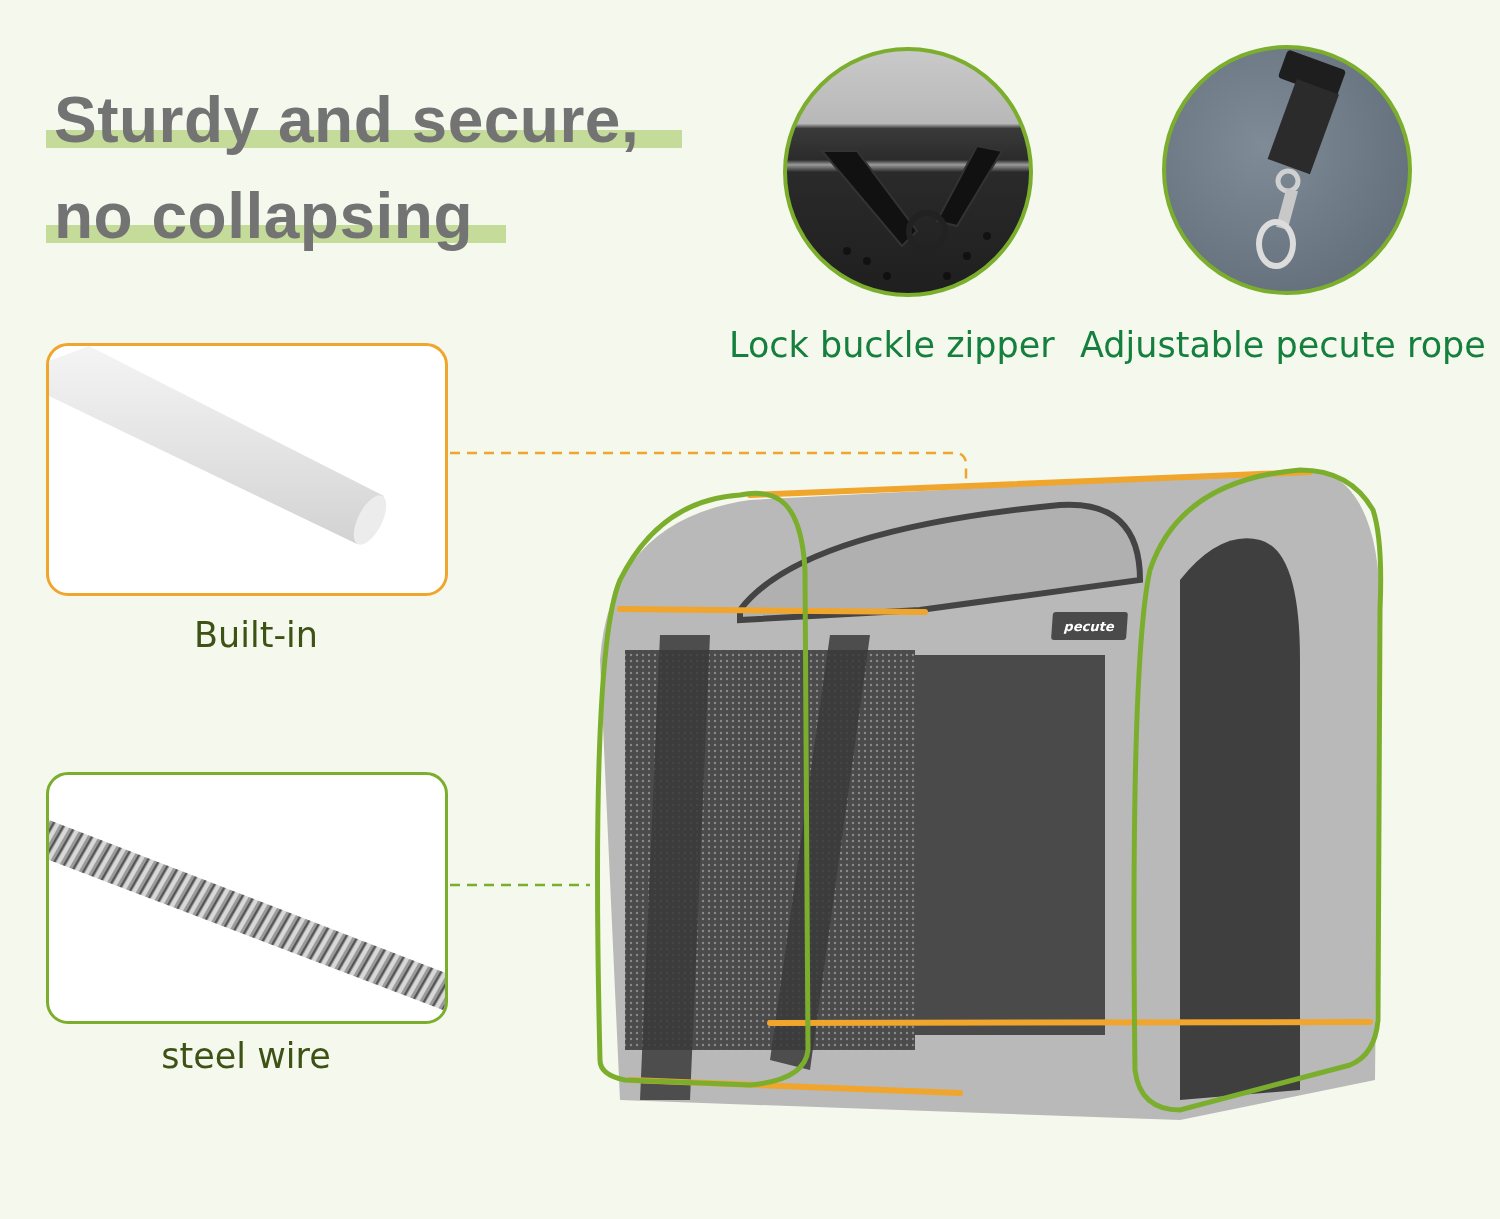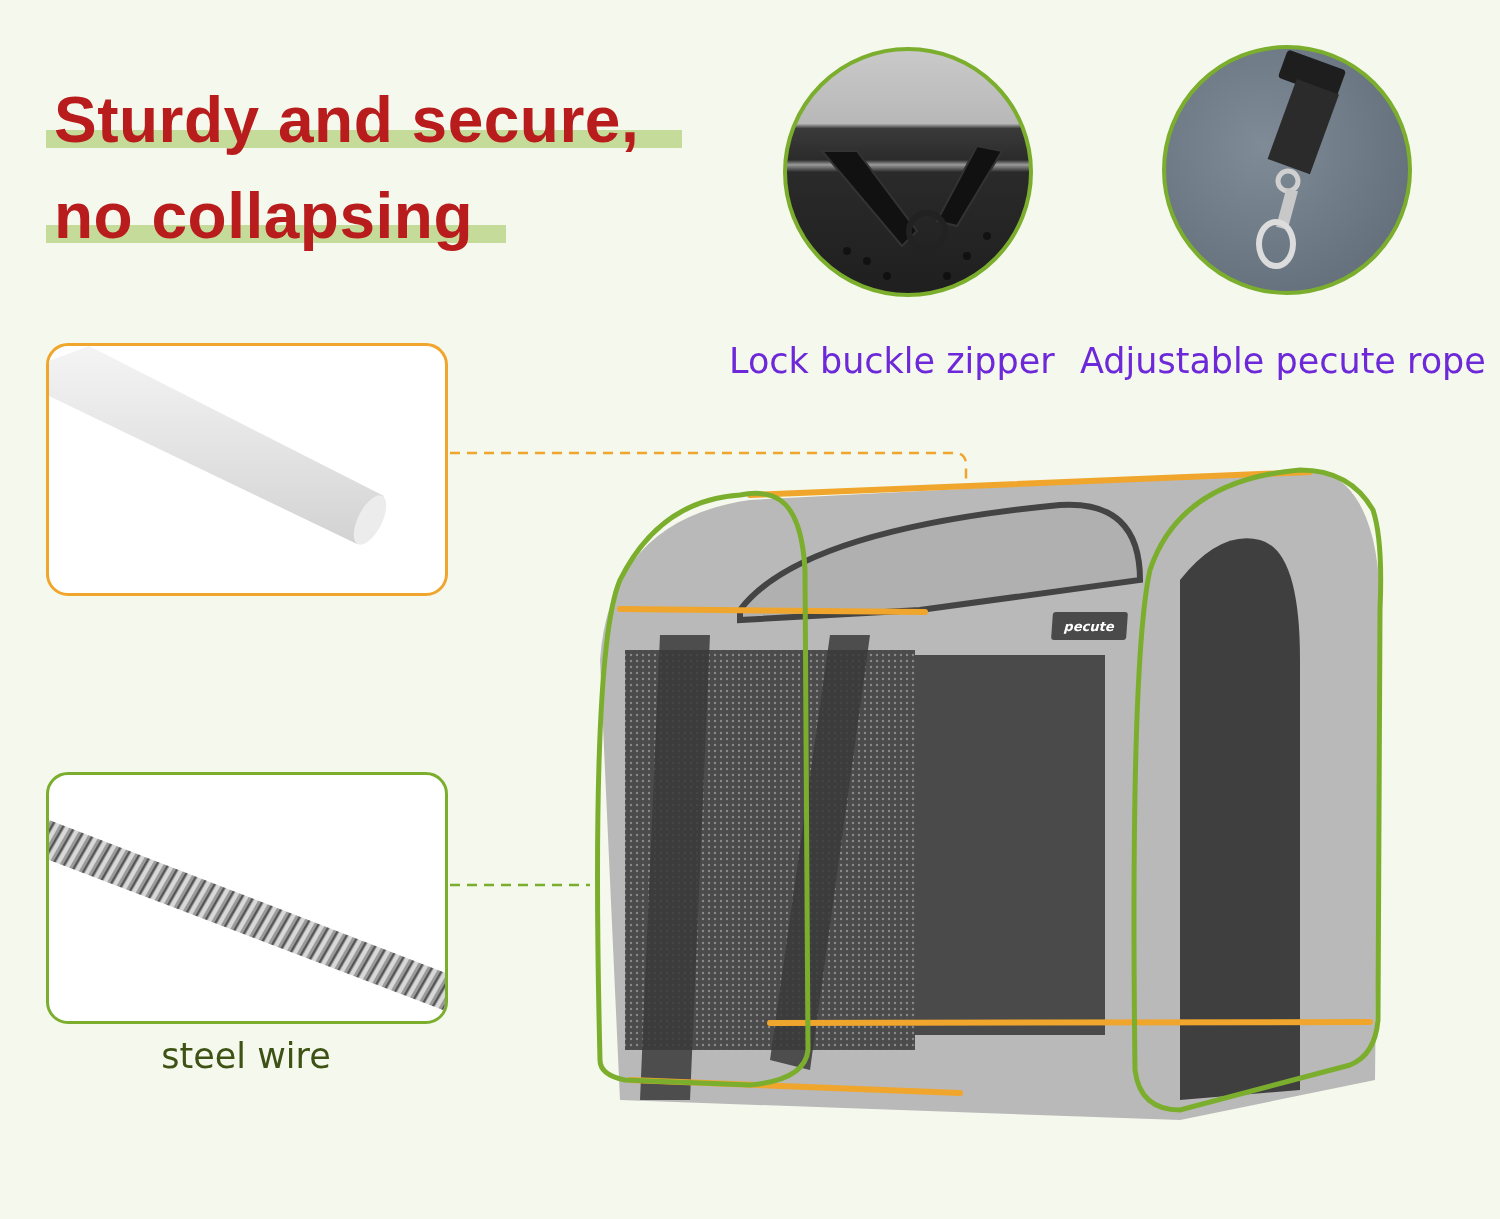--- a/index.html
+++ b/index.html
@@ -4,39 +4,39 @@
 <style>
   html, body { margin: 0; padding: 0; }
   body {
     width: 1500px; height: 1219px; position: relative; overflow: hidden;
     background: #f5f8ec;
     font-family: "DejaVu Sans", sans-serif;
   }
   .title-line {
     position: absolute; left: 54px;
     font-family: "Liberation Sans", sans-serif; font-weight: 700;
-    font-size: 64px; line-height: 1; color: #b91c1c; letter-spacing: 0.5px;
+    font-size: 64px; line-height: 1; color: #737373; letter-spacing: 0.5px;
     z-index: 2;
   }
   .hl { position: absolute; background: #c5db9a; height: 18px; z-index: 1; }
 
   .circle {
     position: absolute; width: 250px; height: 250px; border-radius: 50%;
     border: 4px solid #7cae2e; overflow: hidden; box-sizing: border-box;
   }
   .circle-zip { left: 783px; top: 47px;
     background:
       linear-gradient(180deg, #c9c9c9 0%, #b8b8b8 30%, #3a3a3a 32%, #2b2b2b 45%, #9a9a9a 47%, #2a2a2a 50%, #1f1f1f 100%);
   }
   .circle-rope { left: 1162px; top: 45px;
     background: radial-gradient(circle at 40% 40%, #7f8c97 0%, #6a7682 60%, #5d6873 100%);
   }
   .feature-label {
-    position: absolute; font-size: 35px; color: #6d28d9;
-    font-family: "DejaVu Sans", sans-serif; white-space: nowrap; margin-top: 16px;
+    position: absolute; font-size: 35px; color: #15803d;
+    font-family: "DejaVu Sans", sans-serif; white-space: nowrap;
   }
 
   .box {
     position: absolute; left: 46px; width: 402px; background: #ffffff;
     border-radius: 22px; box-sizing: border-box; overflow: hidden;
   }
   .box-rod { top: 343px; height: 253px; border: 3px solid #f0a52c; }
   .box-wire { top: 772px; height: 252px; border: 3px solid #7cae2e; }
 
   .caption {
@@ -98,20 +98,21 @@
         <stop offset="0" stop-color="#f4f4f4"></stop>
           <stop offset="0.5" stop-color="#e4e4e4"></stop>
           <stop offset="1" stop-color="#d2d2d2"></stop>
       </linearGradient>
     </defs>
     <path d="M0 15 L40 0 L335 150 L308 198 L0 50 Z" fill="url(#rodg)"></path>
     <ellipse cx="321" cy="174" rx="12" ry="27" fill="#ececec" transform="rotate(27 321 174)"></ellipse>
   </svg>
 </div>
 <div class="caption" style="top:612px;">
+  <div>Built-in</div>
 </div>
 
 <div class="box box-wire">
   <svg width="402" height="252" viewBox="0 0 402 252">
     <defs>
       <pattern id="strands" width="10" height="10" patternUnits="userSpaceOnUse" patternTransform="rotate(30)">
         <rect width="10" height="10" fill="#9a9a9a"></rect>
         <rect width="4" height="10" fill="#d8d8d8"></rect>
         <rect x="7" width="2" height="10" fill="#555"></rect>
       </pattern>

